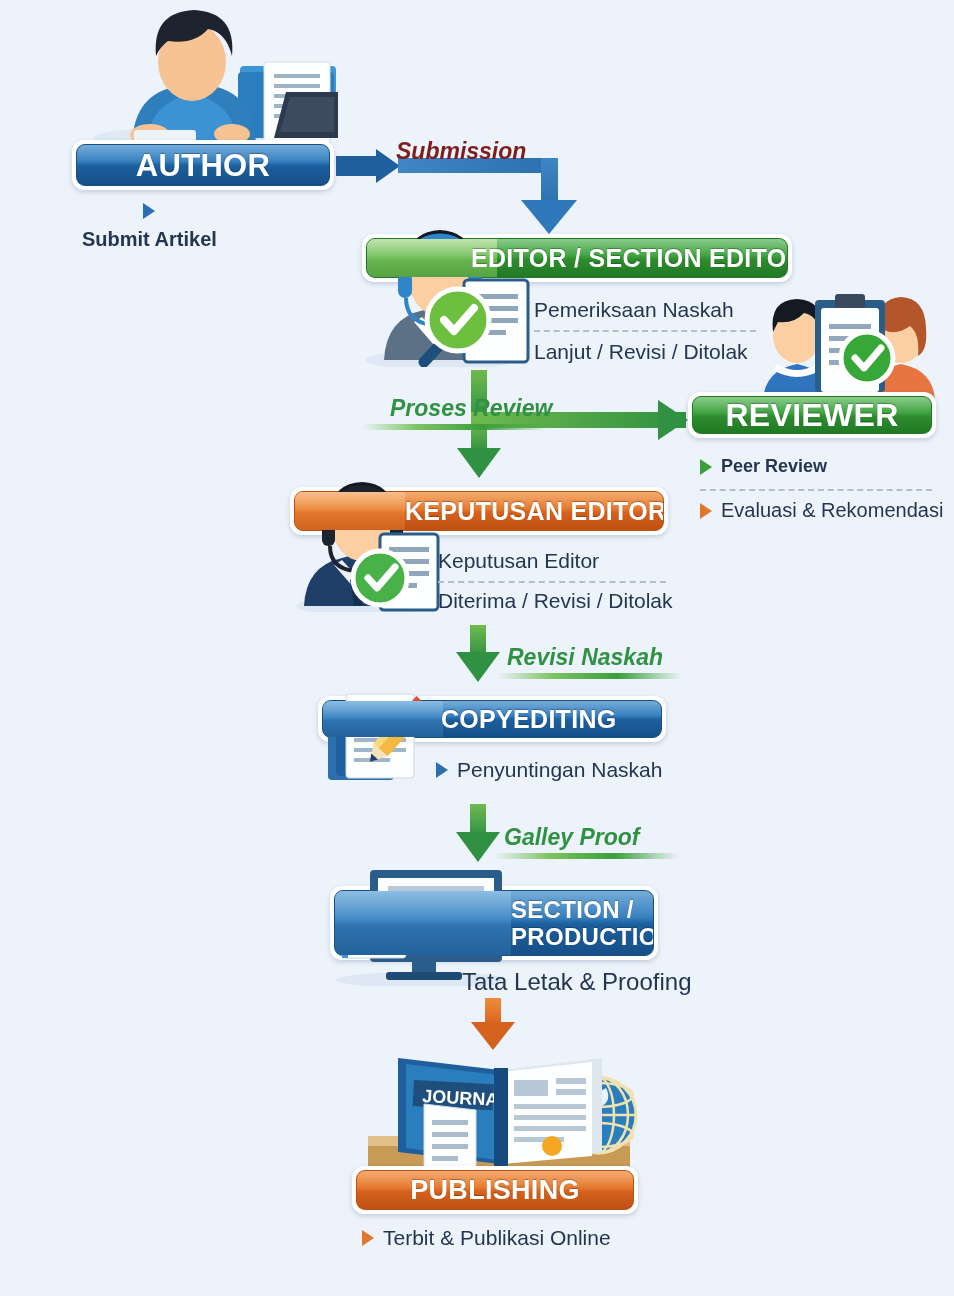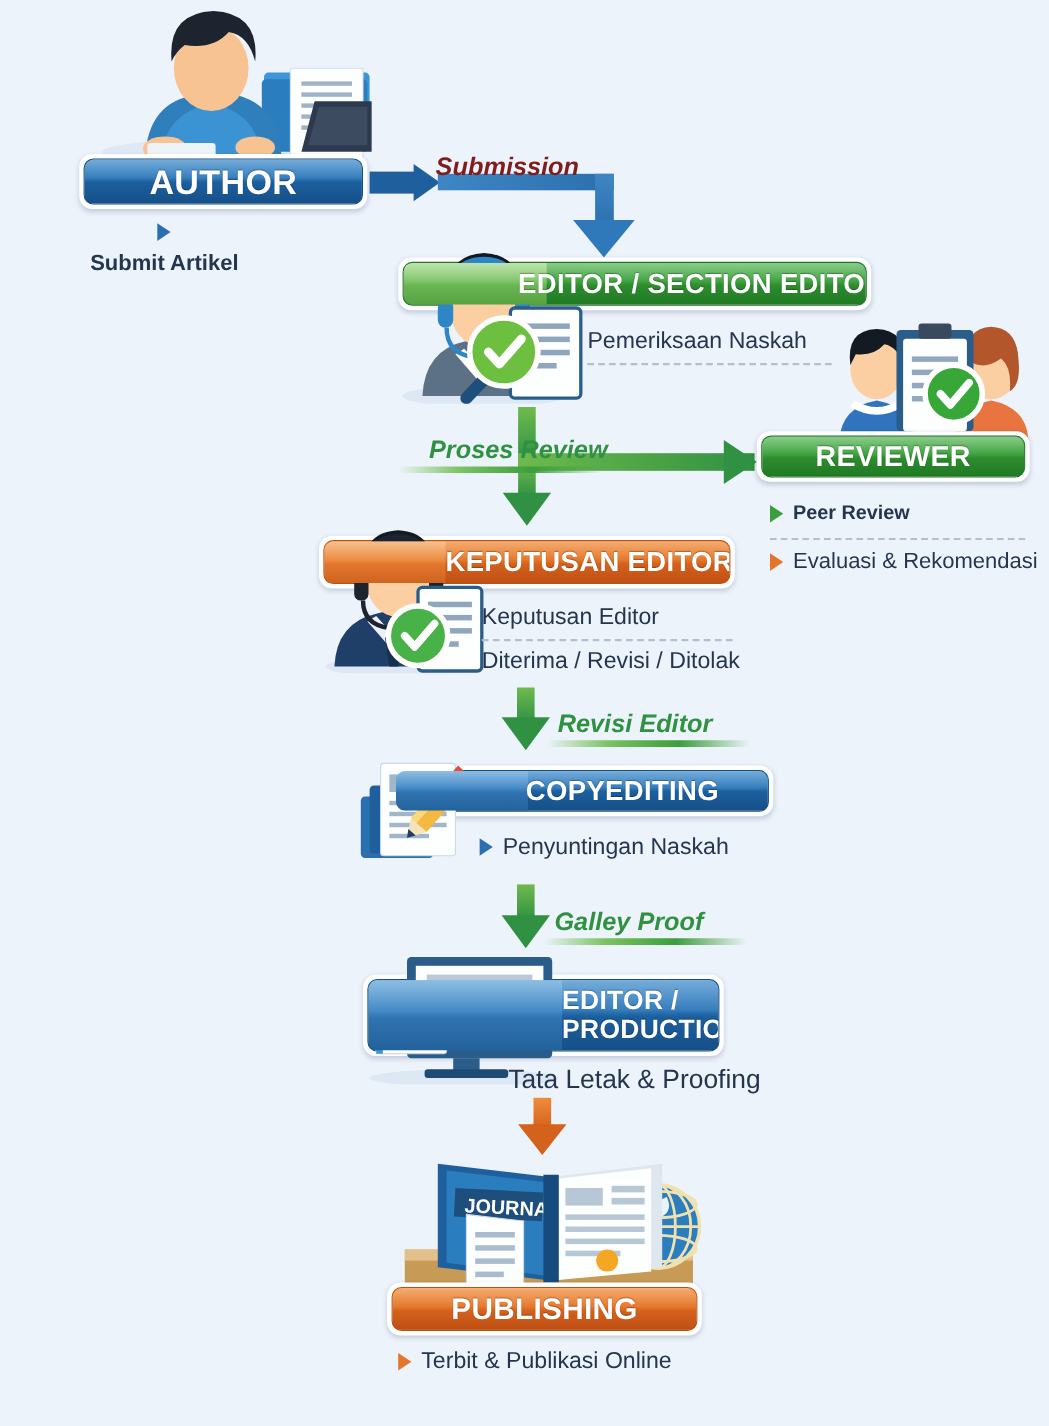--- a/index.html
+++ b/index.html
@@ -224,20 +224,21 @@
         <rect x="112" y="108" width="32" height="5"></rect>
     </g>
 
     <line x1="92" y1="108" x2="62" y2="140" stroke="#1d4e7c" stroke-width="11" stroke-linecap="round"></line>
     <circle cx="96" cy="98" r="31" fill="#6cbf3f" stroke="#fff" stroke-width="5"></circle>
     <path d="M82 98 l10 11 l20 -23" fill="none" stroke="#fff" stroke-width="8" stroke-linecap="round" stroke-linejoin="round"></path>
   </svg>
 
   <div class="cap" style="left:534px;top:298px;font-size:21px;">Pemeriksaan Naskah</div>
   <div class="dashline" style="left:534px;top:330px;width:222px;"></div>
+  <div class="cap" style="left:534px;top:340px;font-size:21px;">Lanjut / Revisi / Ditolak</div>
 
   <svg class="abs" style="left:755px;top:288px;" width="190" height="115">
 
     <path d="M8 112 q2-30 34-36 q32 6 34 36 Z" fill="#2f74bd"></path>
     <ellipse cx="42" cy="48" rx="24" ry="27" fill="#fbcfa1"></ellipse>
     <path d="M18 44 q-4-32 24-33 q28 1 24 33 q-5-17-17-19 q-10 11-26 9z" fill="#141a22"></path>
     <path d="M22 76 q20 12 40 0 l4 6 q-24 14 -48 0z" fill="#fff"></path>
 
     <path d="M112 112 q2-30 34-36 q32 6 34 36 Z" fill="#e8743f"></path>
     <ellipse cx="146" cy="48" rx="24" ry="27" fill="#fbcfa1"></ellipse>
@@ -263,21 +264,21 @@
 
   <div class="arr-shaft" style="left:471px;top:420px;width:16px;height:32px;background:linear-gradient(180deg,#6fba4e,#2f9141);"></div>
   <div class="arr-head head-down-green" style="left:457px;top:448px;"></div>
 
   <div class="flowlbl green" style="left:390px;top:395px;font-size:23px;">Proses Review</div>
   <div class="underglow green" style="left:362px;top:424px;width:185px;"></div>
 
   <div class="banner bl-green" style="left:688px;top:392px;width:248px;height:46px;">
     <div class="banner-inner">
       <div class="gloss"></div>
-      <div class="banner-label" style="font-size:26px;margin:4px auto;">REVIEWER</div>
+      <div class="banner-label" style="font-size:32px;margin:4px auto;">REVIEWER</div>
     </div>
   </div>
 
   <div class="bullet" style="left:700px;top:456px;font-size:18px;font-weight:bold;">
     <span class="tri green"></span>
     <span>Peer Review</span>
   </div>
   <div class="dashline" style="left:700px;top:489px;width:232px;"></div>
   <div class="bullet" style="left:700px;top:499px;font-size:20px;">
     <span class="tri orange"></span>
@@ -313,24 +314,24 @@
     <circle cx="88" cy="100" r="27" fill="#48b248" stroke="#fff" stroke-width="5"></circle>
     <path d="M76 100 l9 10 l18 -21" fill="none" stroke="#fff" stroke-width="7" stroke-linecap="round" stroke-linejoin="round"></path>
   </svg>
 
   <div class="cap" style="left:438px;top:549px;font-size:21px;">Keputusan Editor</div>
   <div class="dashline" style="left:438px;top:581px;width:228px;"></div>
   <div class="cap" style="left:438px;top:589px;font-size:21px;">Diterima / Revisi / Ditolak</div>
 
   <div class="arr-shaft" style="left:470px;top:625px;width:16px;height:32px;background:linear-gradient(180deg,#6fba4e,#2f9141);"></div>
   <div class="arr-head head-down-green" style="left:456px;top:652px;"></div>
-  <div class="flowlbl green" style="left:507px;top:644px;font-size:23px;">Revisi Editor</div>
+  <div class="flowlbl green" style="left:507px;top:644px;font-size:23px;">Revisi Naskah</div>
   <div class="underglow green" style="left:497px;top:673px;width:185px;"></div>
 
-  <div class="banner bl-blue" style="left:318px;top:696px;width:348px;height:46px;margin-left:37px;">
+  <div class="banner bl-blue" style="left:318px;top:696px;width:348px;height:46px;">
     <div class="banner-inner">
       <div class="lightpad"></div>
       <div class="gloss"></div>
       <div class="banner-label" style="font-size:25px;margin-left:118px;">COPYEDITING</div>
     </div>
   </div>
 
   <svg class="abs" style="left:318px;top:688px;" width="135" height="102">
     <rect x="10" y="36" width="66" height="56" rx="4" fill="#2b6fae"></rect>
     <rect x="18" y="26" width="66" height="62" rx="4" fill="#1f5f9e"></rect>
@@ -361,21 +362,21 @@
   <div class="arr-shaft" style="left:470px;top:804px;width:16px;height:32px;background:linear-gradient(180deg,#6fba4e,#2f9141);"></div>
   <div class="arr-head head-down-green" style="left:456px;top:832px;"></div>
   <div class="flowlbl green" style="left:504px;top:824px;font-size:23px;">Galley Proof</div>
   <div class="underglow green" style="left:494px;top:853px;width:185px;"></div>
 
   <div class="banner bl-blue" style="left:330px;top:886px;width:328px;height:74px;">
     <div class="banner-inner">
       <div class="lightpad" style="width:176px;"></div>
       <div class="gloss"></div>
       <div style="margin-left:176px;position:relative;z-index:4;">
-        <div class="banner-label" style="font-size:24px;">EDITOR /</div>
+        <div class="banner-label" style="font-size:24px;">SECTION /</div>
         <div class="banner-label" style="font-size:24px;margin-top:3px;">PRODUCTION</div>
       </div>
     </div>
   </div>
 
   <svg class="abs" style="left:330px;top:868px;" width="196" height="118">
     <ellipse cx="92" cy="112" rx="86" ry="8" fill="#dde8f4"></ellipse>
     <rect x="40" y="2" width="132" height="92" rx="4" fill="#2b5d8a"></rect>
     <rect x="48" y="10" width="116" height="76" fill="#fdfefe"></rect>
     <rect x="58" y="18" width="96" height="12" fill="#b9c9da"></rect>

